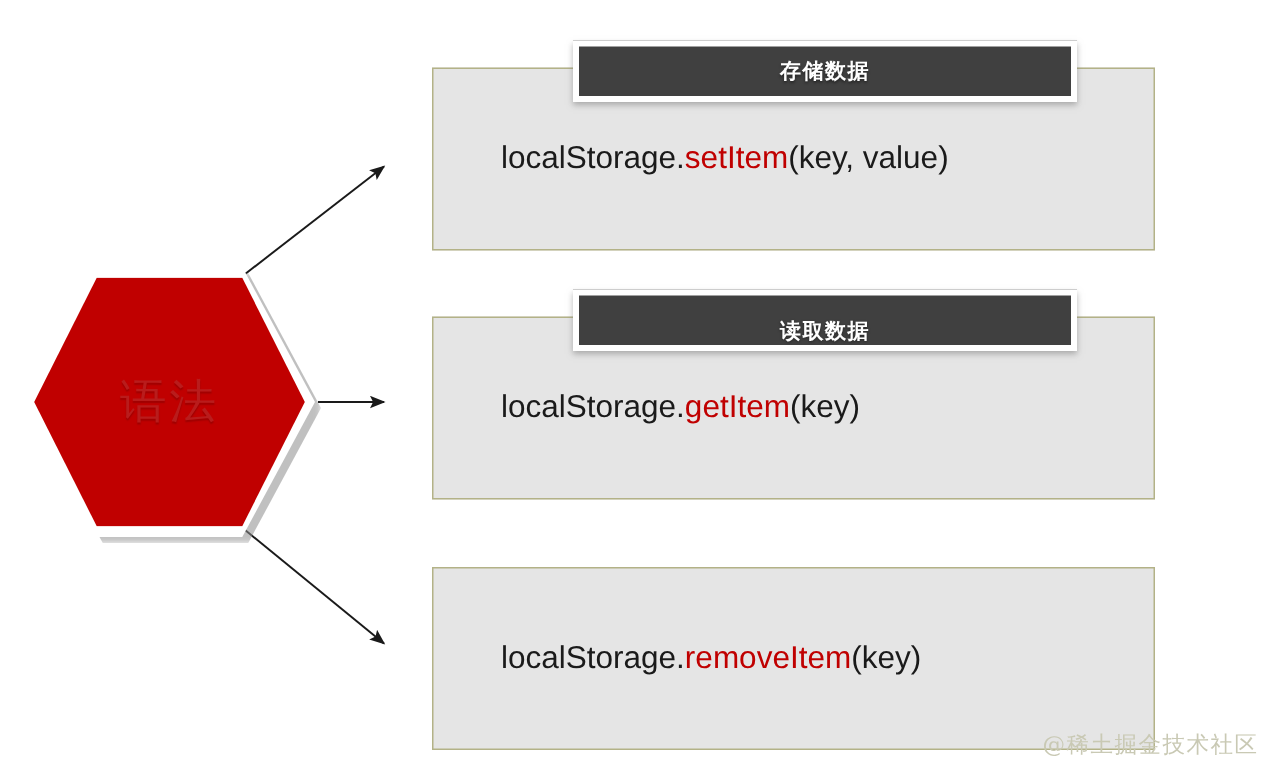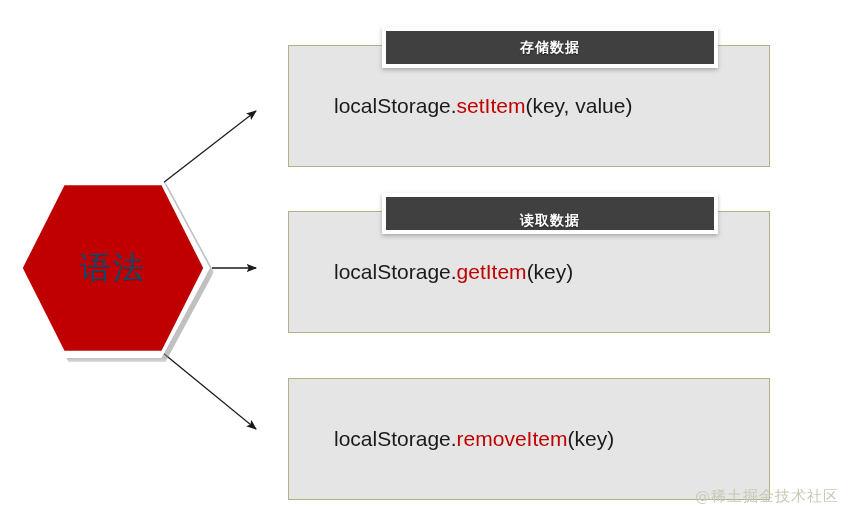--- a/index.html
+++ b/index.html
@@ -56,21 +56,21 @@
     clip-path: polygon(25% 4%, 75% 4%, 96.5% 50%, 75% 96%, 25% 96%, 3.5% 50%);
   }
   .hex-label {
     position: absolute;
     left: 0; top: 0;
     width: 100%;
     height: 100%;
     display: flex;
     align-items: center;
     justify-content: center;
-    color: #0c4a6e;
+    color: #b91c1c;
     font-size: 31px;
     letter-spacing: 2px;
     font-family: "DejaVu Sans", "Liberation Sans", sans-serif;
     text-shadow: 0 1px 1px rgba(0,0,0,0.18);
   }
 
   
   .card {
     position: absolute;
     left: 260px;

